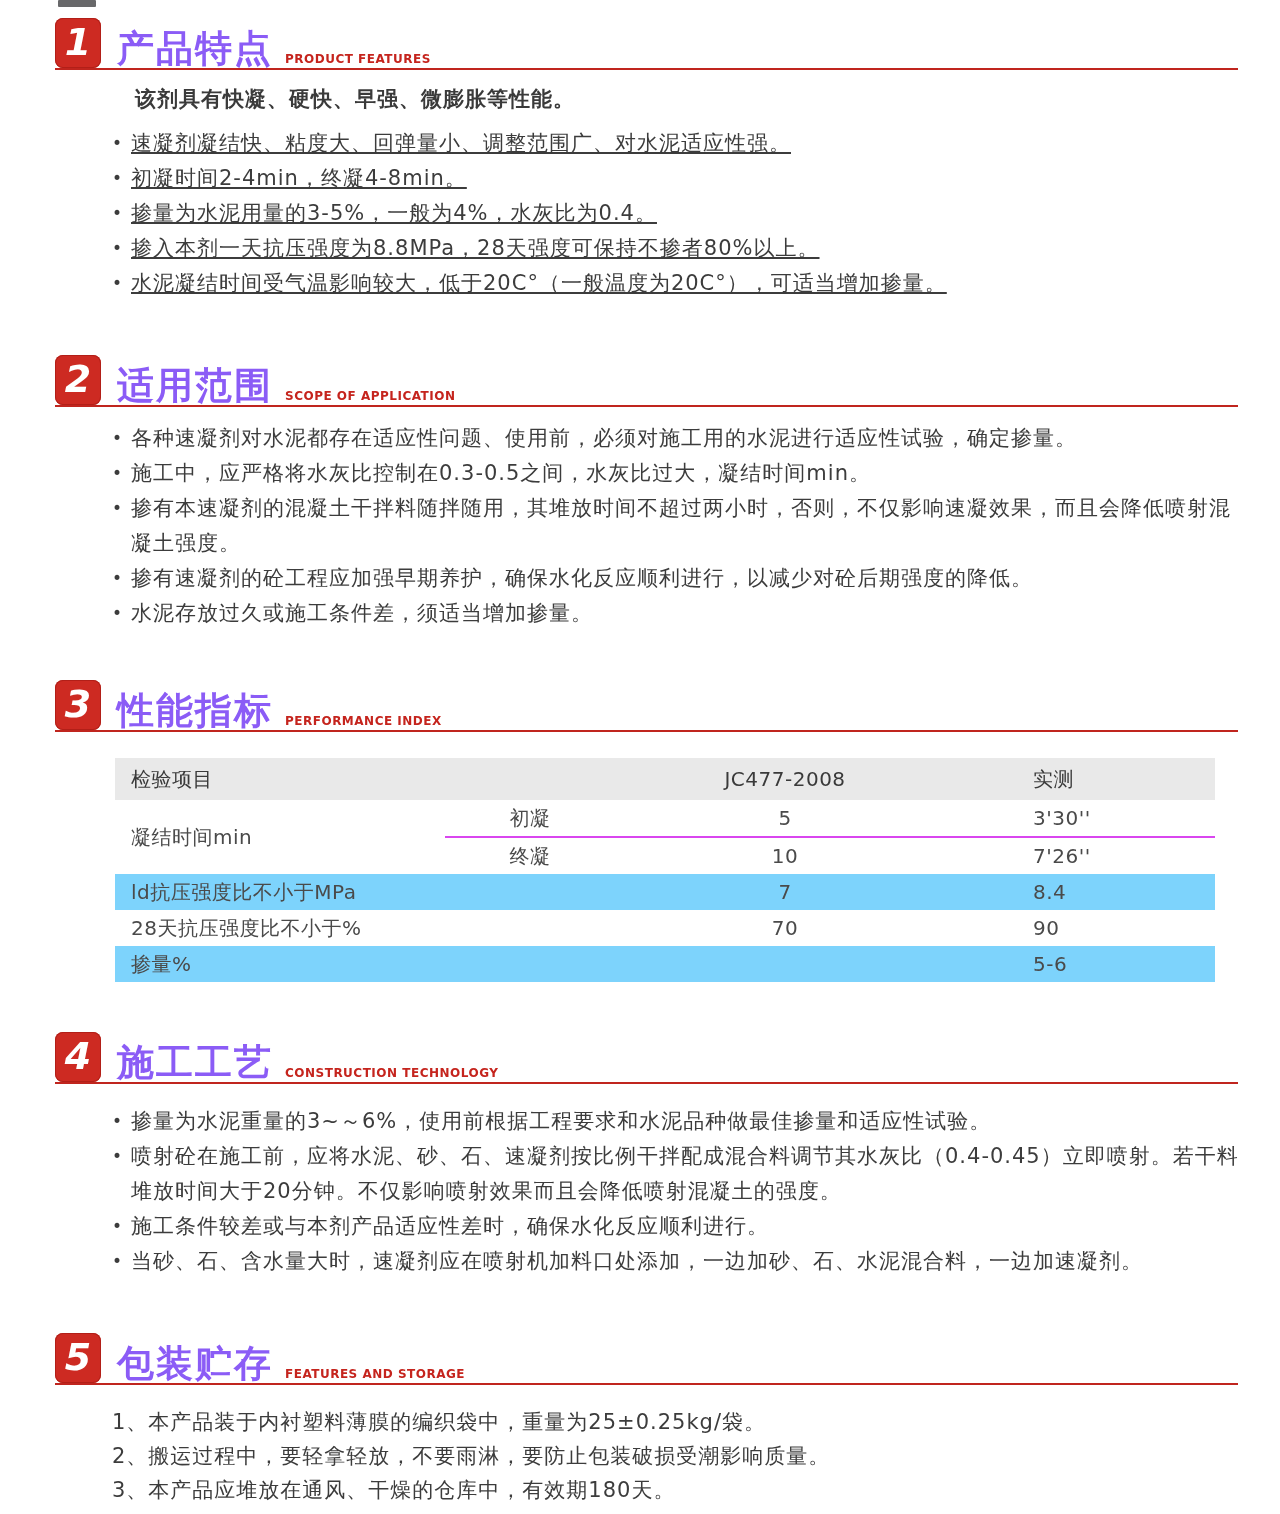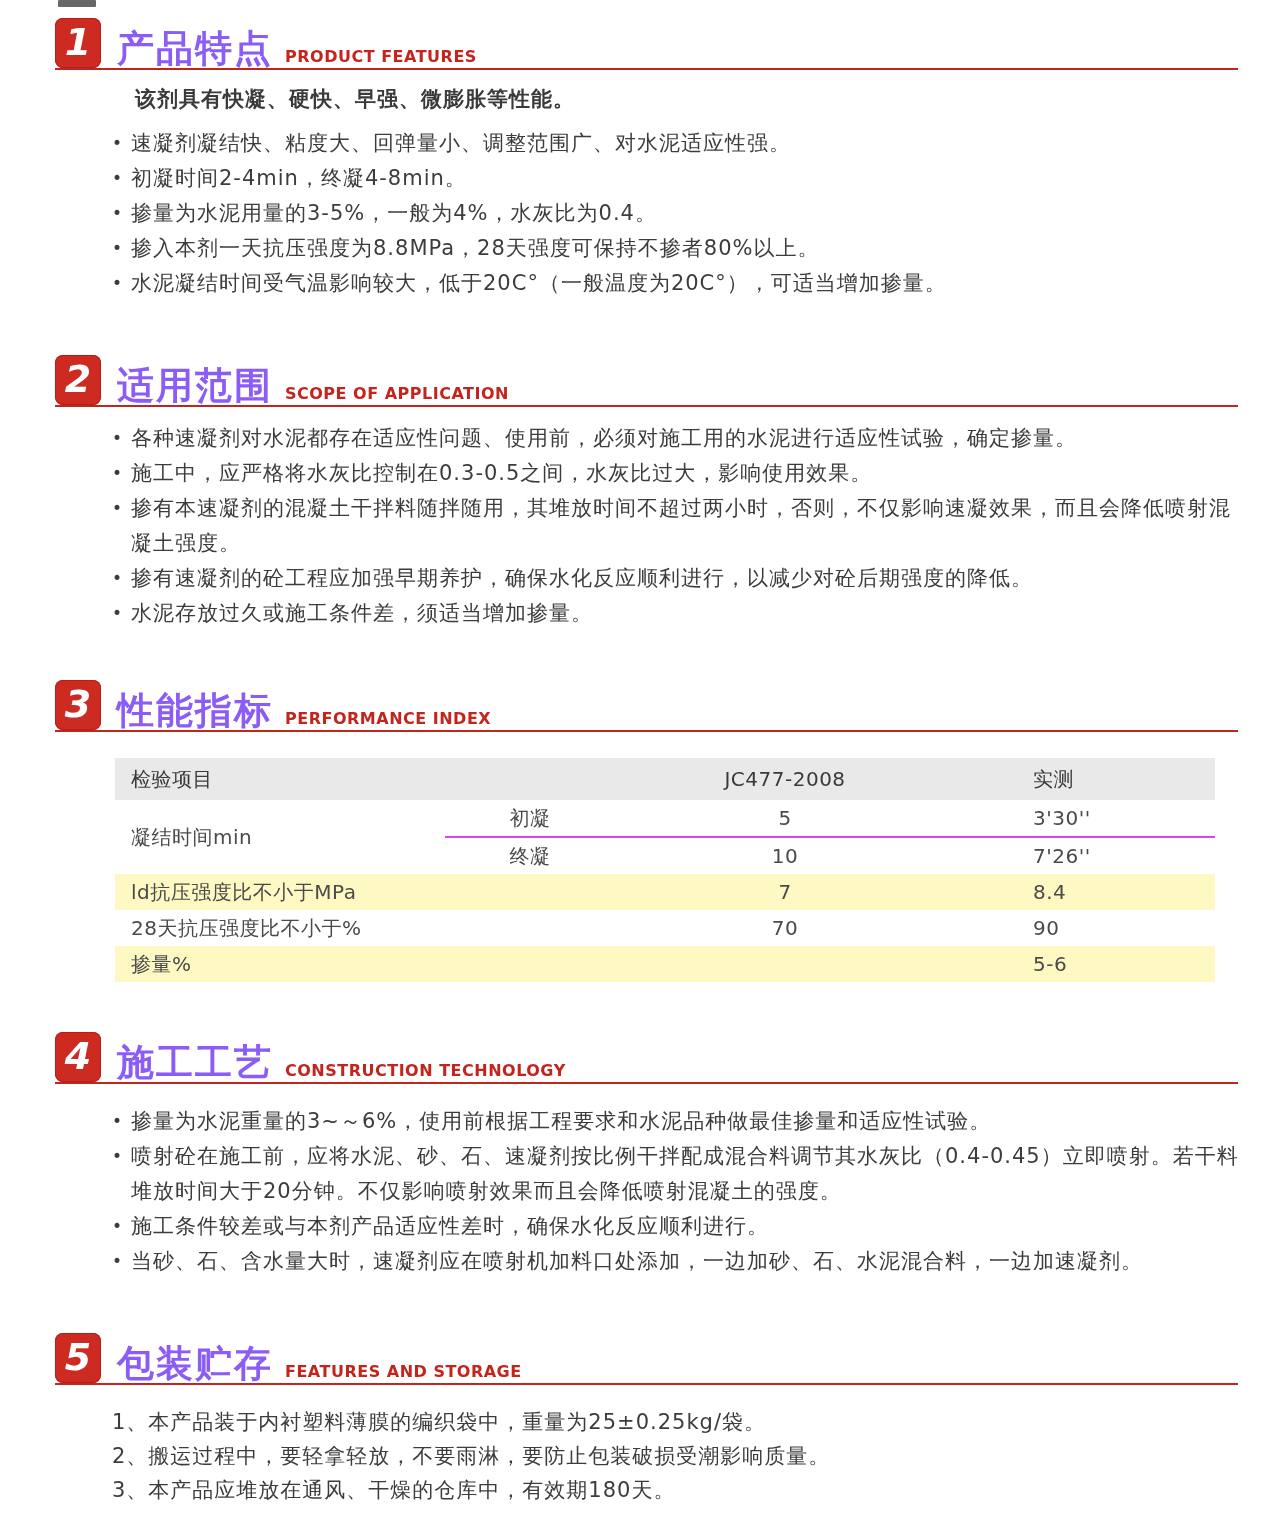--- a/index.html
+++ b/index.html
@@ -30,21 +30,21 @@
   }
   .badge-num{
     color:#ffffff; font-size:38px; font-weight:700; font-style:italic;
     line-height:1; transform:translateY(-1px);
   }
   .zh-title{
     color:#8b5cf6; font-size:37px; font-weight:700;
     margin:0 0 1px 16px; line-height:1; letter-spacing:2px;
   }
   .en-title{
-    color:#c5241d; font-size:16px; font-weight:600;
+    color:#c5241d; font-size:12px; font-weight:600;
     margin-left:12px; margin-bottom:3px; letter-spacing:.5px; line-height:1;
   }
   
   .intro{
     margin:16px 42px 0 135px;
     font-size:21px; font-weight:700; color:#3a3a3a;
     letter-spacing:1px; line-height:26px;
   }
   .bullets{
     list-style:none; padding:0;
@@ -60,31 +60,31 @@
     margin:20px 42px 0 112px;
     font-size:21px; color:#3c3c3c; letter-spacing:1px;
   }
   .plist .pline{line-height:34px;}
   
   #sec1{padding-top:18px;}
   #sec2{margin-top:54px;}
   #sec3{margin-top:49px;}
   #sec4{margin-top:50px;}
   #sec5{margin-top:54px;}
-  #sec1 .bullets{}
+  #sec1 .bullets{text-decoration:underline;}
   #sec4 .bullets{margin-top:20px;}
   
   .perf-table{
     border-collapse:collapse; table-layout:fixed;
     margin:26px 0 0 115px; width:1100px;
     color:#4a4a4a; font-size:20px; letter-spacing:.5px;
   }
   .perf-table td{height:36px; vertical-align:middle; padding:0;}
   .perf-table tr.thead td{height:42px; background:#e9e9e9; color:#3a3a3a;}
-  .perf-table tr.gray td{background:#fef9c3;}
+  .perf-table tr.gray td{background:#7dd3fc;}
   .cell-label{text-align:left; padding-left:16px !important;}
   .cell-sub{text-align:center;}
   .cell-std{text-align:center;}
   .cell-meas{text-align:left; padding-left:78px !important;}
   .divline{border-bottom:2px solid #d946ef;}
 </style>
 </head>
 <body>
 
 <div class="page">
@@ -112,21 +112,21 @@
   <section id="sec2">
     <header class="sec-header">
       <div class="badge">
         <span class="badge-num">2</span>
       </div>
       <h2 class="zh-title">适用范围</h2>
       <span class="en-title">SCOPE OF APPLICATION</span>
     </header>
     <ul class="bullets">
       <li>各种速凝剂对水泥都存在适应性问题、使用前，必须对施工用的水泥进行适应性试验，确定掺量。</li>
-      <li>施工中，应严格将水灰比控制在0.3-0.5之间，水灰比过大，影响使用效果。</li>
+      <li>施工中，应严格将水灰比控制在0.3-0.5之间，水灰比过大，凝结时间min。</li>
       <li>掺有本速凝剂的混凝土干拌料随拌随用，其堆放时间不超过两小时，否则，不仅影响速凝效果，而且会降低喷射混凝土强度。</li>
       <li>掺有速凝剂的砼工程应加强早期养护，确保水化反应顺利进行，以减少对砼后期强度的降低。</li>
       <li>水泥存放过久或施工条件差，须适当增加掺量。</li>
     </ul>
   </section>
 
   <section id="sec3">
     <header class="sec-header">
       <div class="badge">
         <span class="badge-num">3</span>

